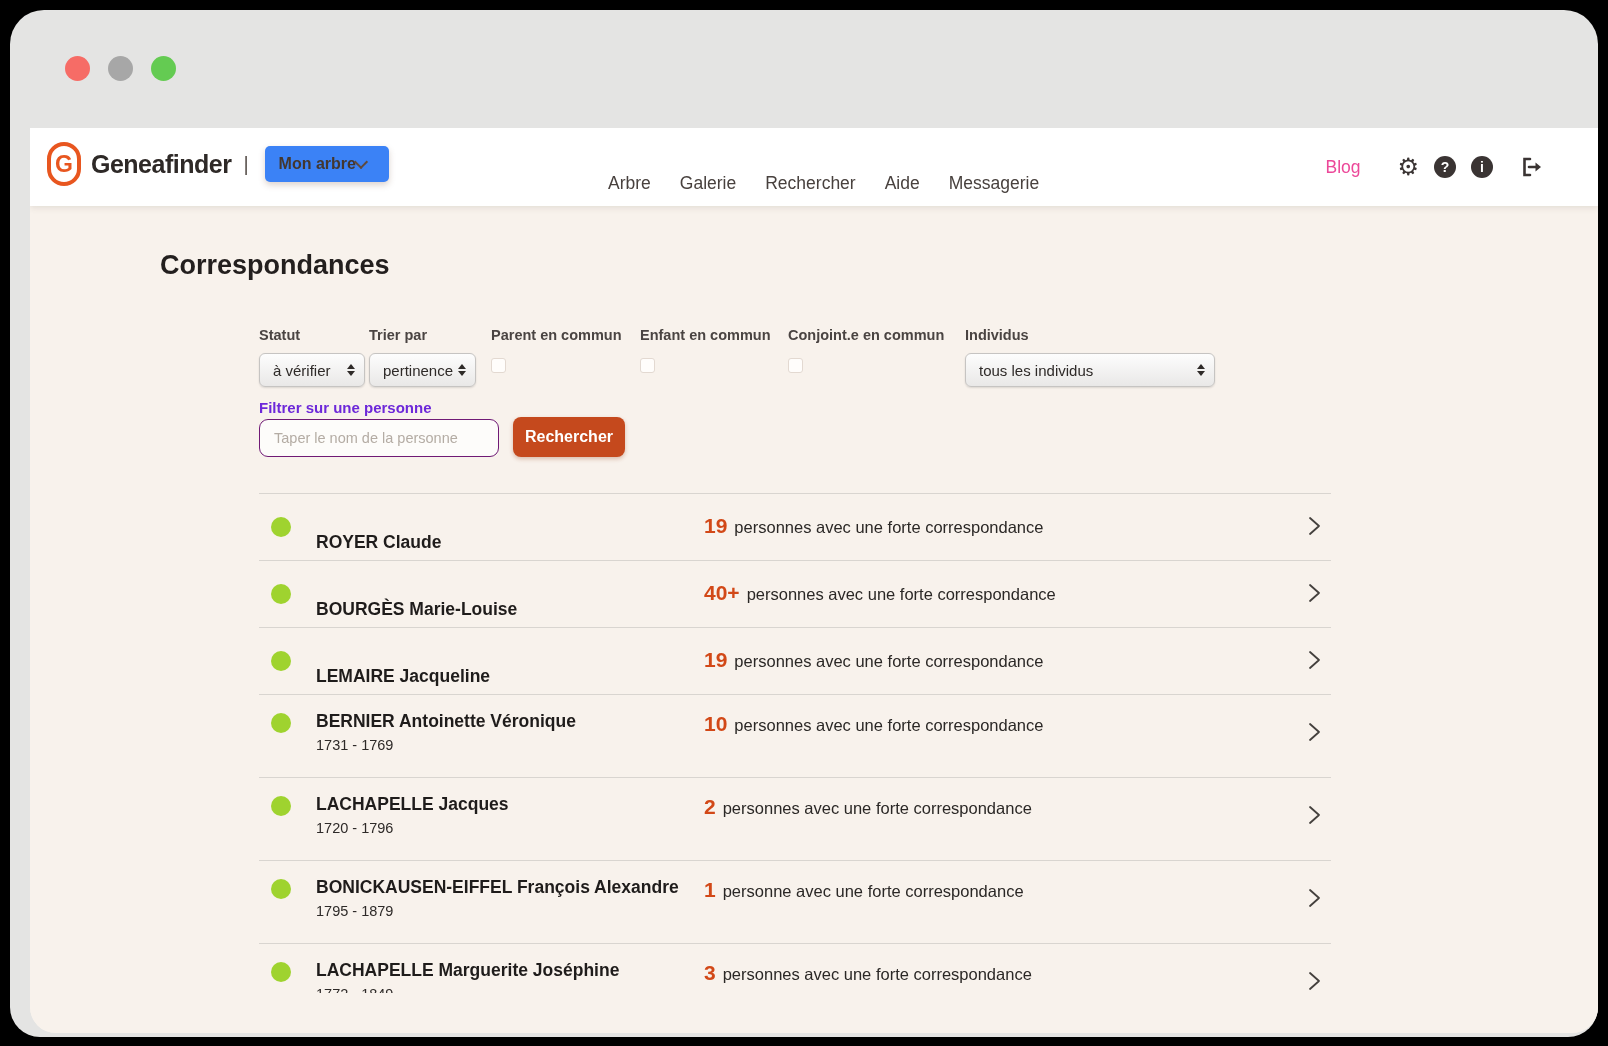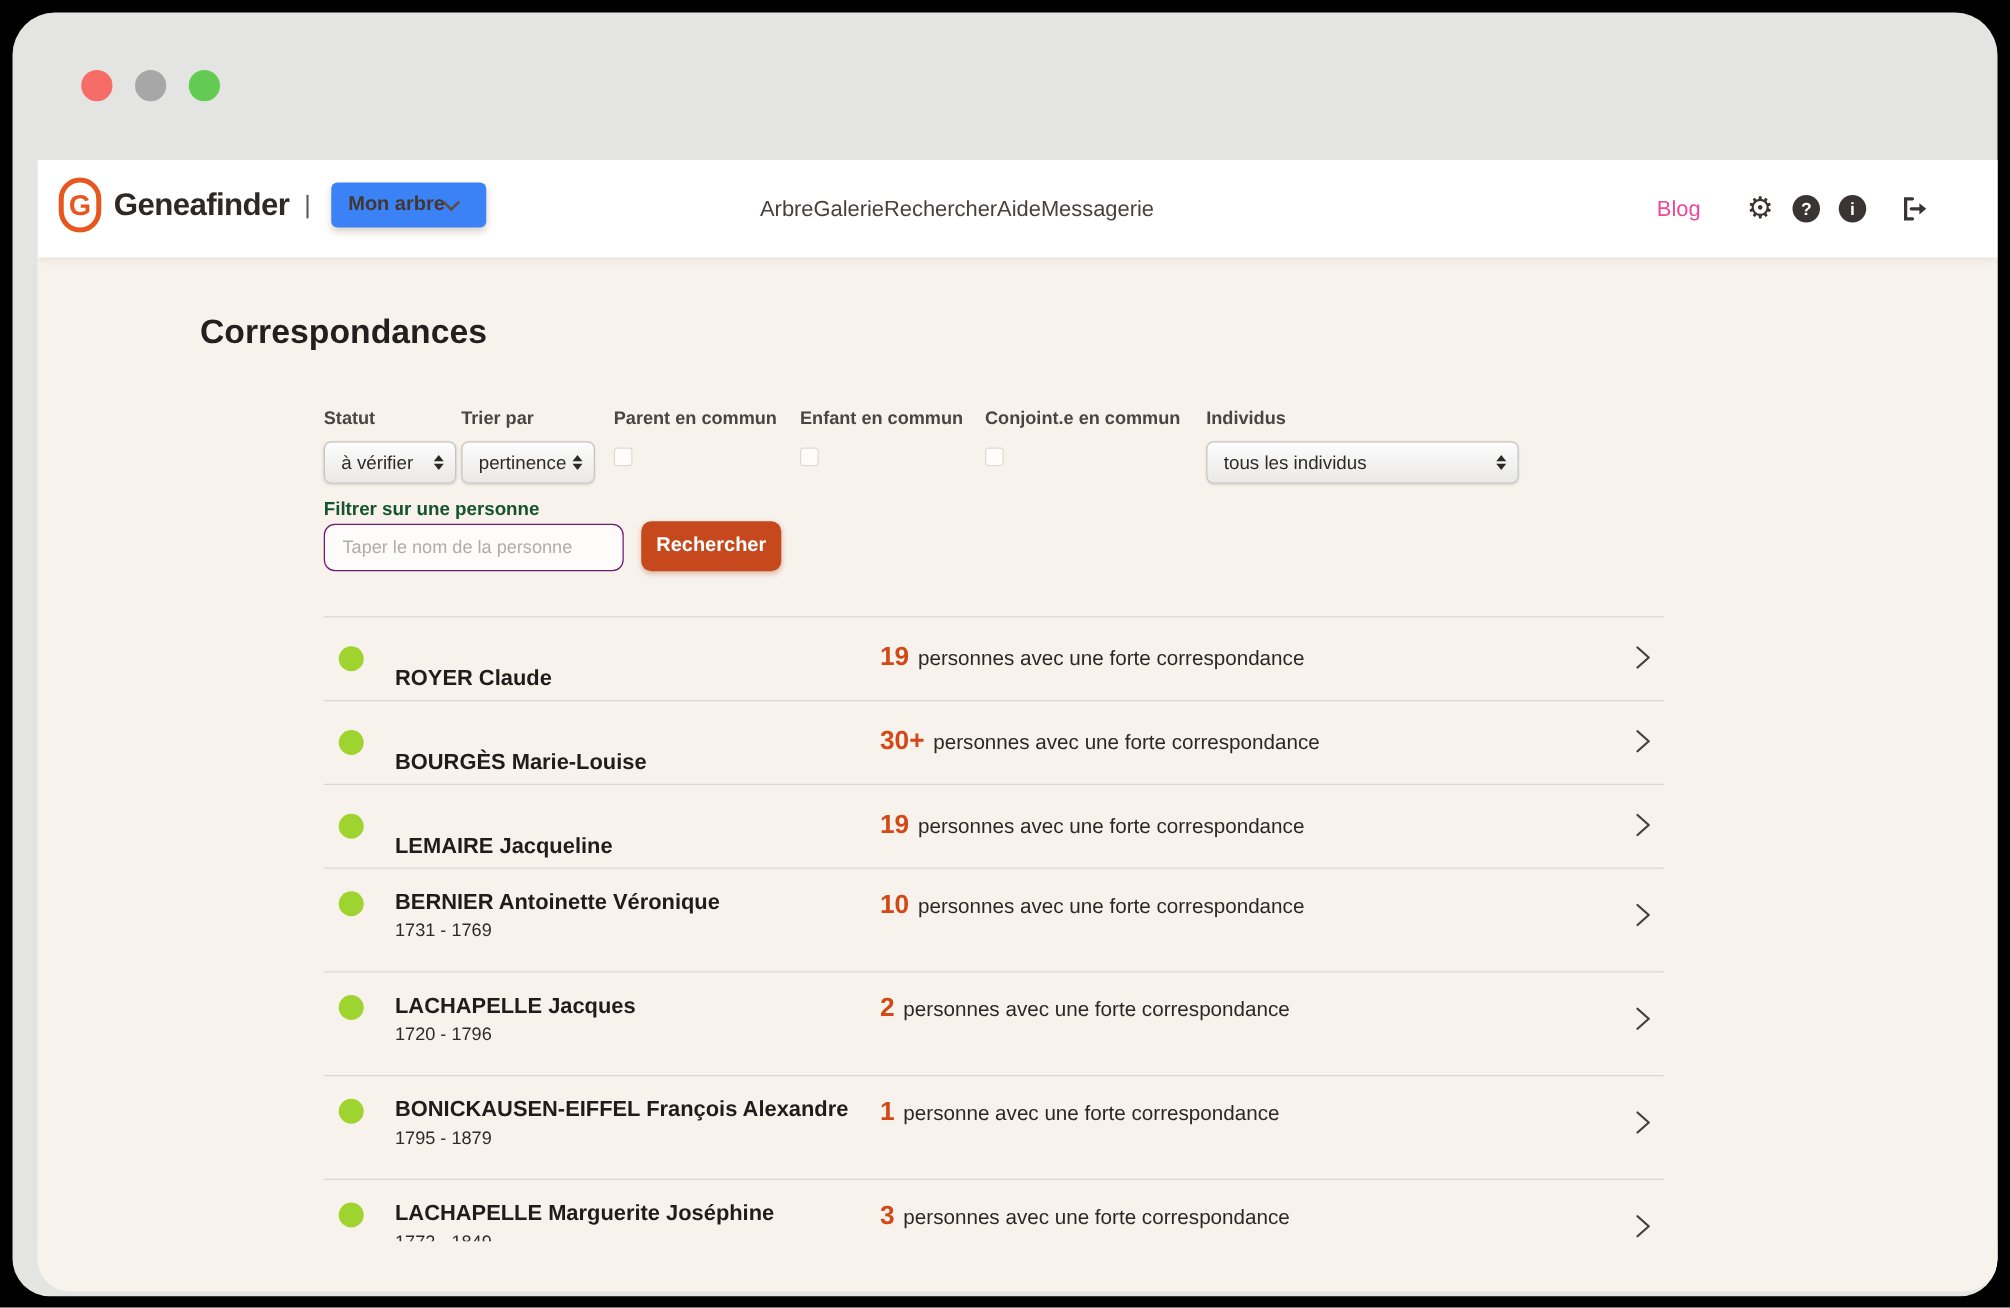--- a/index.html
+++ b/index.html
@@ -36,21 +36,21 @@
   .brand-name{font-size:25px;font-weight:800;color:#2e2927;letter-spacing:-.5px;}
   .brand-sep{color:#5c5450;font-size:20px;font-weight:300;margin-left:2px;}
   .tree-pill{
     margin-left:6px;background:#3b82f6;border-radius:5px;height:36px;width:124px;
     display:flex;align-items:center;padding:0 14px;
     box-shadow:0 3px 6px rgba(120,80,60,.25);box-sizing:border-box;cursor:pointer;
   }
   .tree-pill .lbl{font-size:16px;color:#43372f;font-weight:600;}
   .chev-down{width:8px;height:8px;border-right:2px solid #5f4a3e;border-bottom:2px solid #5f4a3e;
     transform:rotate(45deg);margin-top:-4px;}
-  .nav{position:absolute;left:578px;top:0;height:78px;display:flex;align-items:center;}
+  .nav{position:absolute;left:578px;top:16px;height:78px;display:flex;align-items:center;gap:29px;}
   .nav .nav-item{font-size:17.5px;color:#48413e;cursor:pointer;}
   .hdr-right{position:absolute;right:54px;top:0;height:78px;display:flex;align-items:center;gap:15px;}
   .hdr-right .blog{font-size:17.5px;color:#ec4899;margin-right:22px;cursor:pointer;}
   .icon-btn{cursor:pointer;display:flex;align-items:center;justify-content:center;}
   .gear{font-size:24px;color:#3a3433;line-height:1;}
   .circle-ic{width:22px;height:22px;border-radius:50%;background:#3a3433;color:#fff;
     display:flex;align-items:center;justify-content:center;font-size:14px;font-weight:700;}
   .logout-svg{margin-left:12px;}
   
   .page-title{position:absolute;left:117px;top:122px;font-size:27px;font-weight:800;color:#231f1e;margin-left:13px;}
@@ -181,21 +181,21 @@
     <span class="checkbox" style="left:610px;top:230px;"></span>
     <span class="checkbox" style="left:758px;top:230px;"></span>
     <div class="select" style="left:935px;top:225px;width:250px;">
       <span class="val">tous les individus</span>
       <span class="arrows">
           <i class="up"></i>
           <i class="dn"></i>
         </span>
     </div>
 
-    <span class="flt-label" style="left:229px;top:271px;font-size:15px;font-weight:700;color:#14532d;">Filtrer sur une personne</span>
+    <span class="flt-label" style="left:229px;top:271px;font-size:15px;font-weight:700;color:#6d28d9;">Filtrer sur une personne</span>
     <input class="person-input" type="text" placeholder="Taper le nom de la personne" style="">
     <button class="search-btn">Rechercher</button>
 
     <div class="results">
         <div class="row short">
     <span class="dot"></span>
     <div class="who">
       <div class="name">ROYER Claude</div>
 
     </div>
@@ -209,21 +209,21 @@
       </svg>
     </span>
   </div>
         <div class="row short">
     <span class="dot"></span>
     <div class="who">
       <div class="name">BOURGÈS Marie-Louise</div>
 
     </div>
     <div class="count">
-      <span class="num">30+</span>
+      <span class="num">40+</span>
       <span class="txt">personnes avec une forte correspondance</span>
     </div>
     <span class="chev">
       <svg width="18" height="22" viewBox="0 0 18 22">
         <polyline points="5,3 14,11 5,19" fill="none" stroke="#44403d" stroke-width="1.8" stroke-linecap="round" stroke-linejoin="round"></polyline>
       </svg>
     </span>
   </div>
         <div class="row short">
     <span class="dot"></span>

